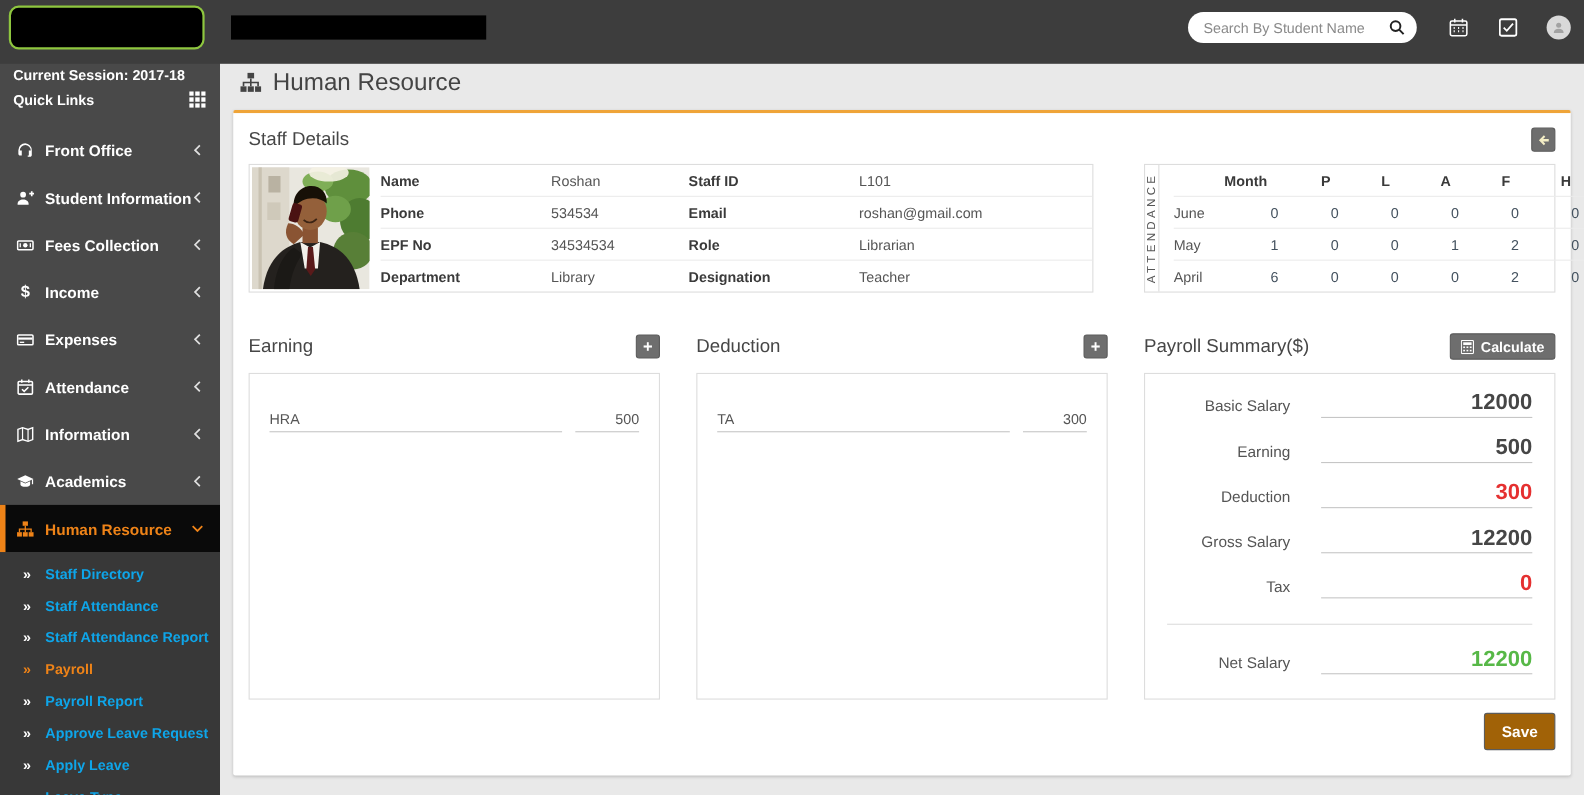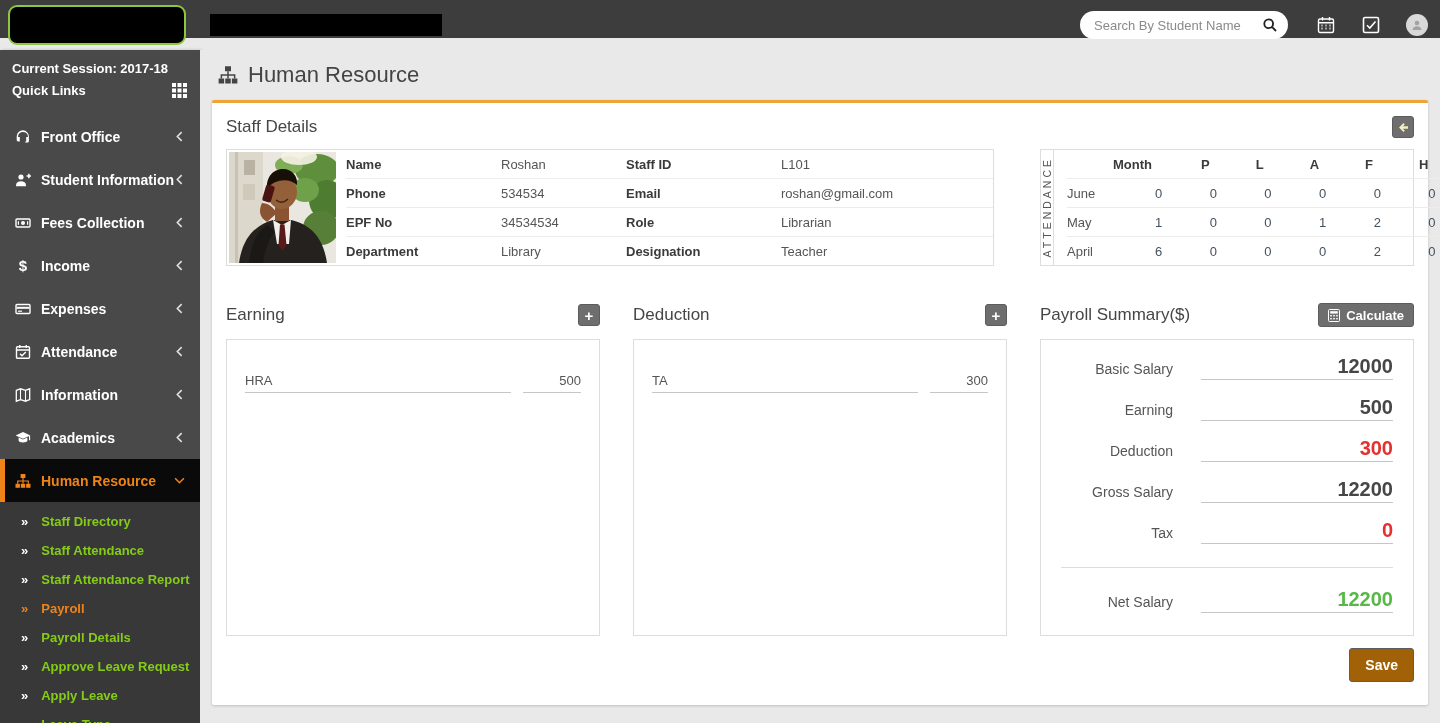--- a/index.html
+++ b/index.html
@@ -2,21 +2,21 @@
 <html><head>
 <meta charset="utf-8">
 <style>
   * { box-sizing: border-box; margin: 0; padding: 0; }
   html,body { width:1440px; height:723px; }
   body {
     font-family: "Liberation Sans", sans-serif;
     background:#e9e9e9; overflow:hidden; position:relative;
   }
   
-  .navbar { position:absolute; top:0; left:0; width:1440px; height:38px; background:#3d3d3d; z-index:30; }
+  .navbar { position:absolute; top:0; left:0; width:1440px; height:58px; background:#3d3d3d; z-index:30; }
   .logo-box { position:absolute; left:8px; top:5px; width:178px; height:40px; background:#000;
     border:2px solid #8ec63f; border-radius:9px; }
   .title-box { position:absolute; left:210px; top:14px; width:232px; height:22px; background:#000; }
   .search-pill { position:absolute; left:1080px; top:11px; width:208px; height:28px; background:#fff;
     border-radius:14px; display:flex; align-items:center; padding:0 10px 0 14px; }
   .search-pill input { border:none; outline:none; flex:1; min-width:0; font-size:13px; color:#333;
     font-family:"Liberation Sans",sans-serif; background:transparent; }
   .search-pill input::placeholder { color:#8a8a8a; }
   .nav-ic { position:absolute; top:16px; width:18px; height:18px; color:#fff; cursor:pointer; }
   .nav-ic svg { width:18px; height:18px; display:block; }
@@ -38,21 +38,21 @@
   .mi-icon .dollar { font-size:15px; font-weight:bold; font-style:normal; }
   .mi-label { flex:1; font-size:14px; font-weight:bold; }
   .mi-chevron { width:10px; height:12px; color:#e0e0e0; display:flex; align-items:center; }
   .mi-chevron svg { width:7px; height:11px; }
   .mi-chevron.down svg { transform:rotate(-90deg); }
   .menu-item.active { background:#0a0a0a; color:#ee8318; border-left:5px solid #ee8318; padding-left:9px; }
   .menu-item.active .mi-icon, .menu-item.active .mi-chevron { color:#ee8318; }
   .submenu { background:#383838; padding:5px 0 4px; }
   .submenu-item { height:29px; display:flex; align-items:center; padding-left:21px; cursor:pointer; }
   .sub-arrow { font-size:13px; font-weight:bold; margin-right:13px; color:#fff; }
-  .sub-label { font-size:13px; font-weight:bold; color:#84cc16; }
+  .sub-label { font-size:13px; font-weight:bold; color:#0ea5e9; }
   .submenu-item.active .sub-arrow, .submenu-item.active .sub-label { color:#ee8318; }
   
   .main { position:absolute; top:50px; left:200px; width:1240px; height:673px; background:#e9e9e9; }
   .page-header { height:50px; display:flex; align-items:center; gap:10px; padding-left:18px; color:#444; }
   .page-header .ph-icon { width:20px; height:20px; color:#444; }
   .page-header .ph-icon svg { width:20px; height:20px; display:block; }
   .page-title { font-size:22px; color:#444; }
   .card { margin:0 12px; height:605px; background:#fff; border-top:3px solid #efa438;
     border-radius:2px; box-shadow:0 1px 3px rgba(0,0,0,.18); padding:0 14px; }
   .card-header { display:flex; justify-content:space-between; align-items:center; padding:13px 0 11px;text-align:right; }
@@ -304,21 +304,21 @@
         <div class="submenu-item">
           <span class="sub-arrow">»</span>
           <span class="sub-label">Staff Attendance Report</span>
         </div>
         <div class="submenu-item active">
           <span class="sub-arrow">»</span>
           <span class="sub-label">Payroll</span>
         </div>
         <div class="submenu-item">
           <span class="sub-arrow">»</span>
-          <span class="sub-label">Payroll Details</span>
+          <span class="sub-label">Payroll Report</span>
         </div>
         <div class="submenu-item">
           <span class="sub-arrow">»</span>
           <span class="sub-label">Approve Leave Request</span>
         </div>
         <div class="submenu-item">
           <span class="sub-arrow">»</span>
           <span class="sub-label">Apply Leave</span>
         </div>
         <div class="submenu-item">

